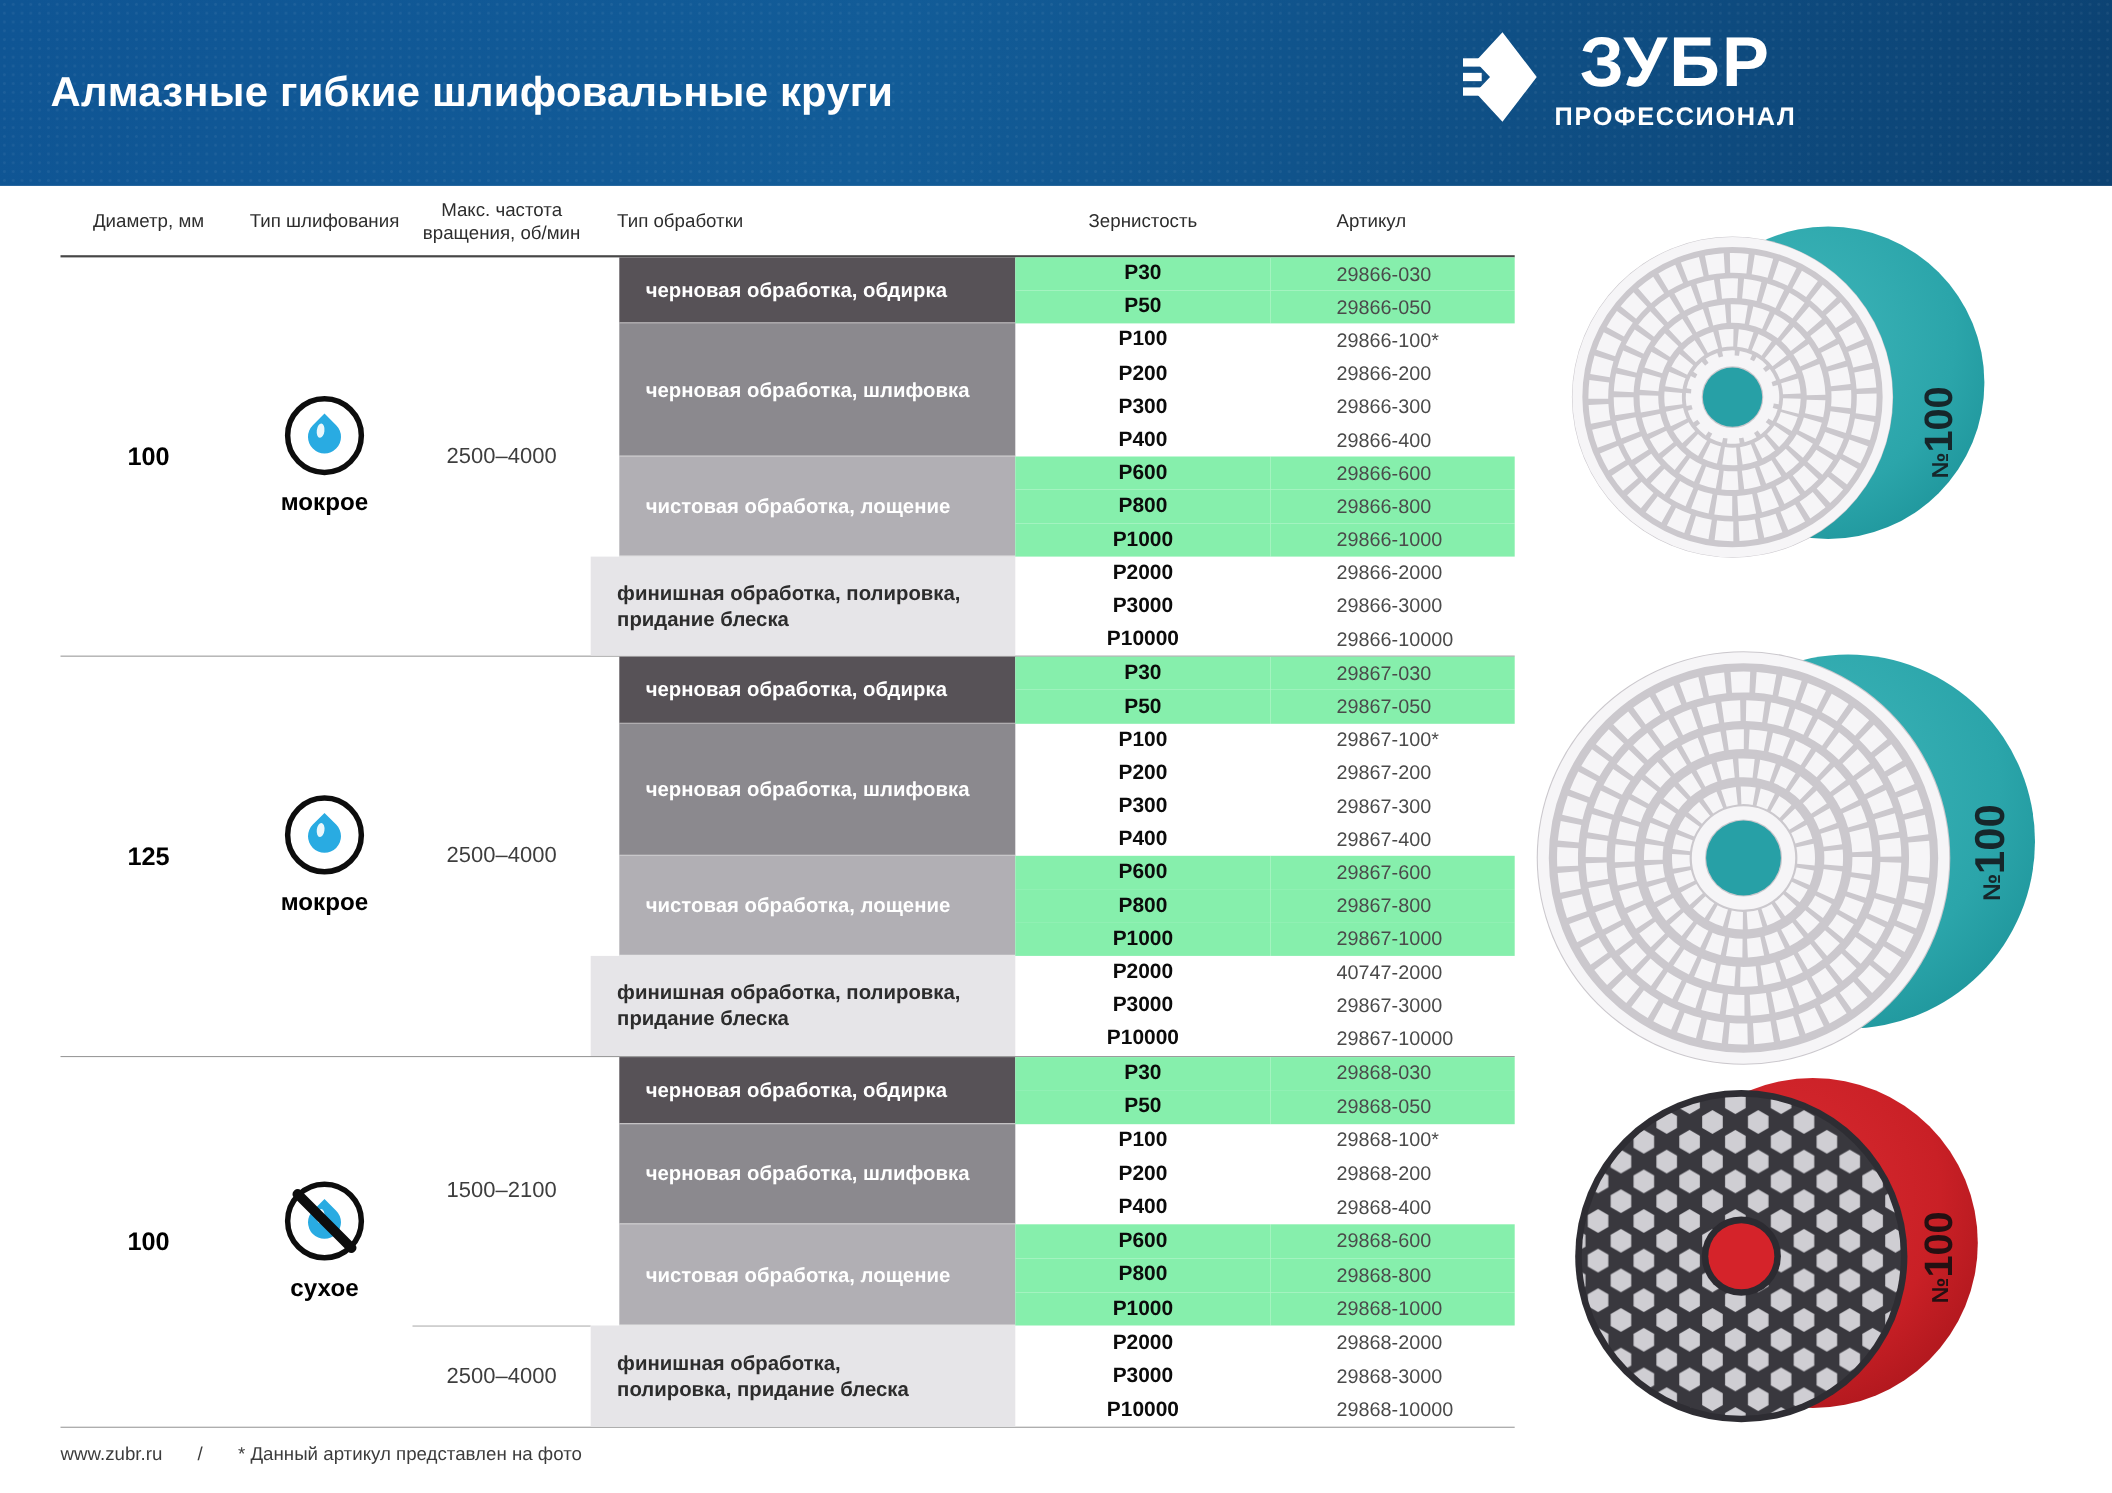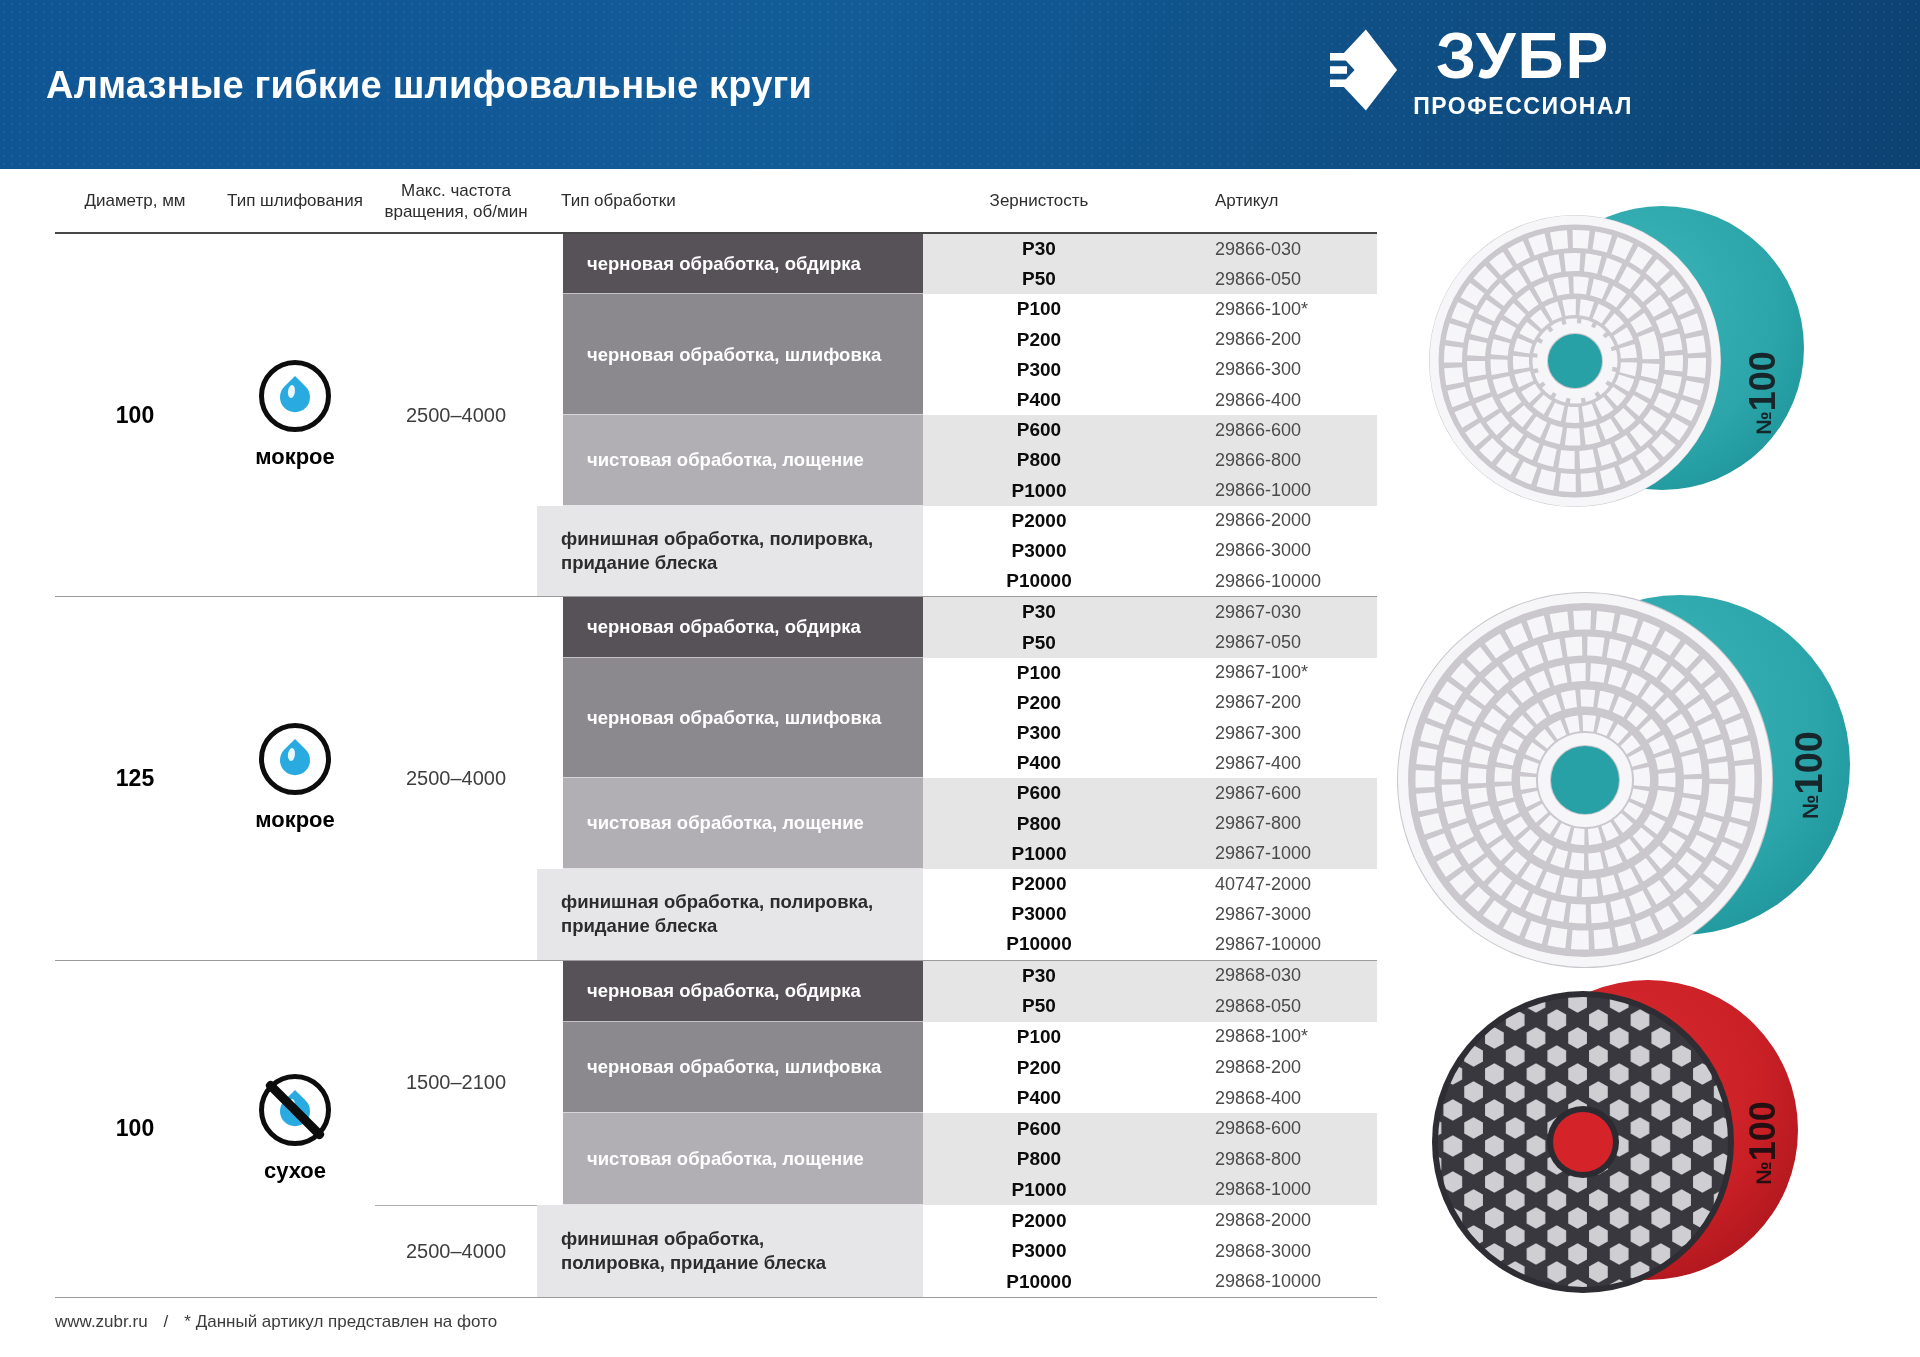--- a/index.html
+++ b/index.html
@@ -54,21 +54,21 @@
     justify-content:flex-start;padding-left:24px;padding-right:18px;
     font-size:18.5px;font-weight:bold;color:#fff;white-space:pre-line;line-height:1.32;
   }
   .block-sep{box-shadow:inset 0 -1px 0 rgba(255,255,255,.65);margin-left:26px;}
   .shade-dark{background:#575257;}
   .shade-medium{background:#8B898E;}
   .shade-light{background:#B1AFB4;}
   .shade-lighter{background:#E6E5E8;color:#2c2c2c;}
   .grit{font-size:19px;font-weight:bold;color:#0b0b0b;}
   .article{font-size:18px;color:#4a4a4a;justify-content:flex-start;padding-left:60px;}
-  .striped{background:#e5e5e5;}
+  .striped{background:#86efac;}
 
   
   .ticon{width:62px;height:62px;border:5px solid #0d0d0d;border-radius:50%;position:relative;background:#fff;}
   .drop{
     position:absolute;left:50%;top:50%;width:30px;height:30px;
     transform:translate(-50%,-46%) rotate(45deg);
     background:#29ABE2;border-radius:0 50% 50% 50%;
   }
   .drop::after{
     content:'';position:absolute;width:7px;height:13px;background:#fff;
@@ -79,21 +79,21 @@
     transform:translate(-50%,-50%) rotate(45deg);border-radius:4px;
   }
 
   
   .disc{position:absolute;}
   .disc text{font-family:"Liberation Sans", sans-serif;}
 
   
   .footer{
     position:absolute;left:55px;top:1312px;font-size:17px;color:#3c3c3c;
-    display:flex;gap:16px;align-items:baseline;
+    display:flex;gap:32px;align-items:baseline;
   }
 </style>
 </head>
 <body>
 
 <div class="header">
   <div class="title">Алмазные гибкие шлифовальные круги</div>
   <div class="logo">
     <div class="logo-row">
       <svg width="68" height="88" viewBox="0 0 72 90">

